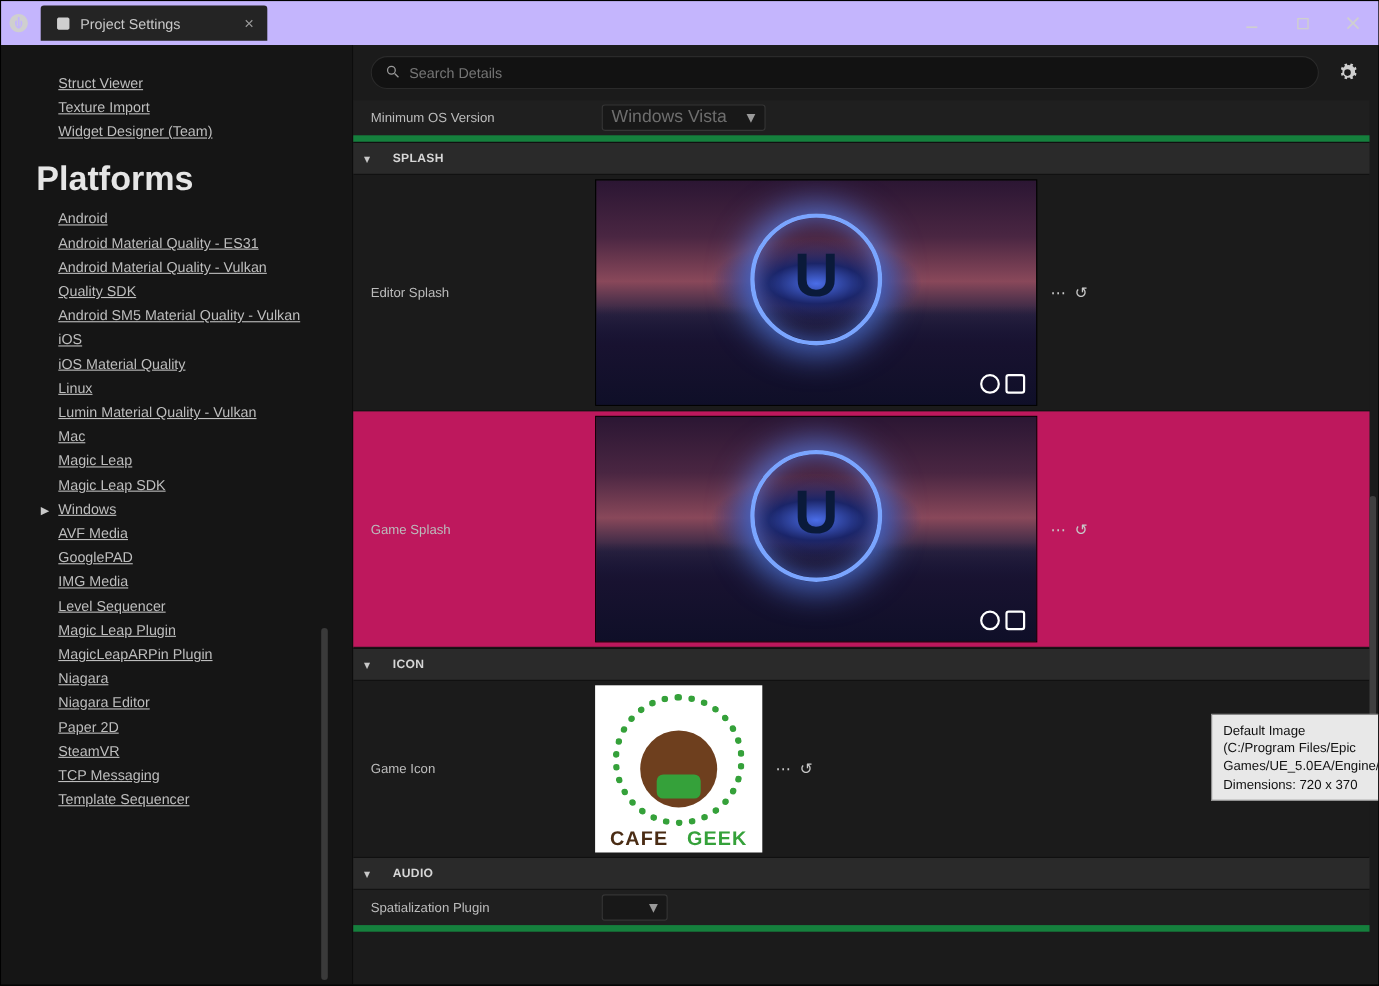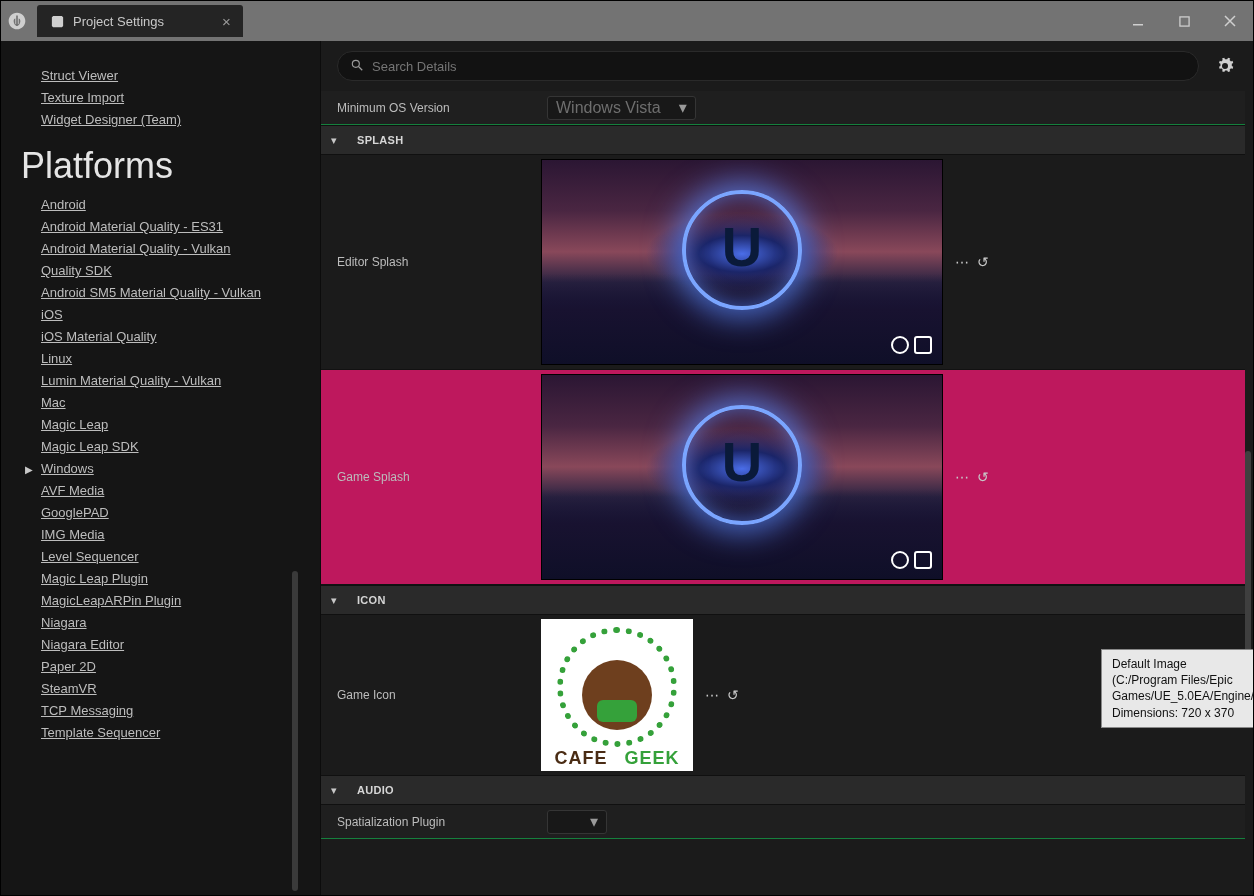--- a/index.html
+++ b/index.html
@@ -1,44 +1,44 @@
 <!DOCTYPE html>
 <html><head>
 <meta charset="utf-8">
 <style>
   * { margin:0; padding:0; box-sizing:border-box; }
   html,body { width:1254px; height:896px; overflow:hidden; background:#000; font-family:"Segoe UI",Arial,sans-serif; color:#c8c8c8; font-size:13px; }
   .window { width:1254px; height:896px; background:#151515; border:1px solid #000; position:relative; display:flex; flex-direction:column; }
 
-  .titlebar { height:40px; display:flex; align-items:center; background:#737373; }
+  .titlebar { height:40px; display:flex; align-items:center; background:#c4b5fd; }
   .ue-logo { width:32px; height:40px; display:flex; align-items:center; justify-content:center; }
   .tab { height:32px; background:#242424; display:flex; align-items:center; padding:0 12px; gap:8px; border-radius:3px 3px 0 0; margin-left:4px; }
   .tab .tab-icon { width:16px; height:16px; display:inline-flex; align-items:center; justify-content:center; }
   .tab .close { margin-left:50px; color:#9a9a9a; font-size:15px; cursor:pointer; }
   .win-controls { margin-left:auto; display:flex; }
   .win-btn { width:46px; height:32px; display:flex; align-items:center; justify-content:center; color:#bfbfbf; font-size:14px; }
 
   .body { flex:1; display:flex; overflow:hidden; }
 
   .sidebar { width:320px; background:#151515; border-right:1px solid #0c0c0c; overflow:hidden; position:relative; }
-  .sidebar-scroll { position:absolute; top:0; left:0; right:0; bottom:0; overflow:hidden; padding-left:20px; }
+  .sidebar-scroll { position:absolute; top:0; left:0; right:0; bottom:0; overflow:hidden; padding-left:32px; }
   .side-link { display:block; color:#bdbdbd; text-decoration:underline; margin:7px 0 7px 20px; font-size:13px; cursor:pointer; }
   .side-link.active::before { content:"▶"; font-size:10px; color:#c8c8c8; position:absolute; margin-left:-16px; margin-top:3px; }
-  .side-header { font-size:36px; color:#e5e5e5; margin:18px 0 10px 0; font-weight:400; }
+  .side-header { font-size:31px; color:#e5e5e5; margin:18px 0 10px 0; font-weight:700; }
   .scrollbar-v { position:absolute; right:22px; top:530px; width:6px; height:320px; background:#3a3a3a; border-radius:3px; }
 
   .main { flex:1; background:#1b1b1b; display:flex; flex-direction:column; overflow:hidden; position:relative; }
   .searchbar { height:50px; display:flex; align-items:center; padding:10px 16px; gap:14px; }
   .search-box { flex:1; height:30px; background:#121212; border:1px solid #2a2a2a; border-radius:15px; display:flex; align-items:center; padding:0 12px; gap:8px; color:#6e6e6e; }
   .search-box input { background:transparent; border:none; outline:none; color:#c8c8c8; flex:1; font-size:13px; }
   .gear-btn { width:24px; height:24px; display:flex; align-items:center; justify-content:center; color:#bfbfbf; }
 
   .content { flex:1; overflow:hidden; position:relative; padding:0 8px 0 0; }
 
-  .row { display:flex; align-items:center; min-height:34px; border-bottom:1px solid #15803d; background:#1f1f1f; }
+  .row { display:flex; align-items:center; min-height:34px; border-bottom:6px solid #15803d; background:#1f1f1f; }
   .row .label { width:220px; padding:0 16px; color:#bcbcbc; font-size:12px; }
   .row .val { flex:1; padding:4px 6px; display:flex; align-items:center; gap:8px; }
   .selectbox { height:24px; min-width:120px; background:#181818; border:1px solid #353535; border-radius:3px; display:flex; align-items:center; justify-content:space-between; padding:0 8px; color:#6e6e6e; font-size:16px; gap:18px; }
   .selectbox .chev { color:#9a9a9a; }
   .selectbox.small { min-width:60px; }
   .row .spacer { width:48px; }
 
   .section-header { height:30px; background:#2a2a2a; display:flex; align-items:center; padding:0 10px; gap:12px; border-top:1px solid #101010; border-bottom:1px solid #101010;}
   .section-header .chev { color:#c8c8c8; font-size:11px; width:14px; }
   .section-header .title { color:#d6d6d6; font-size:11px; font-weight:700; letter-spacing:0.3px; }

